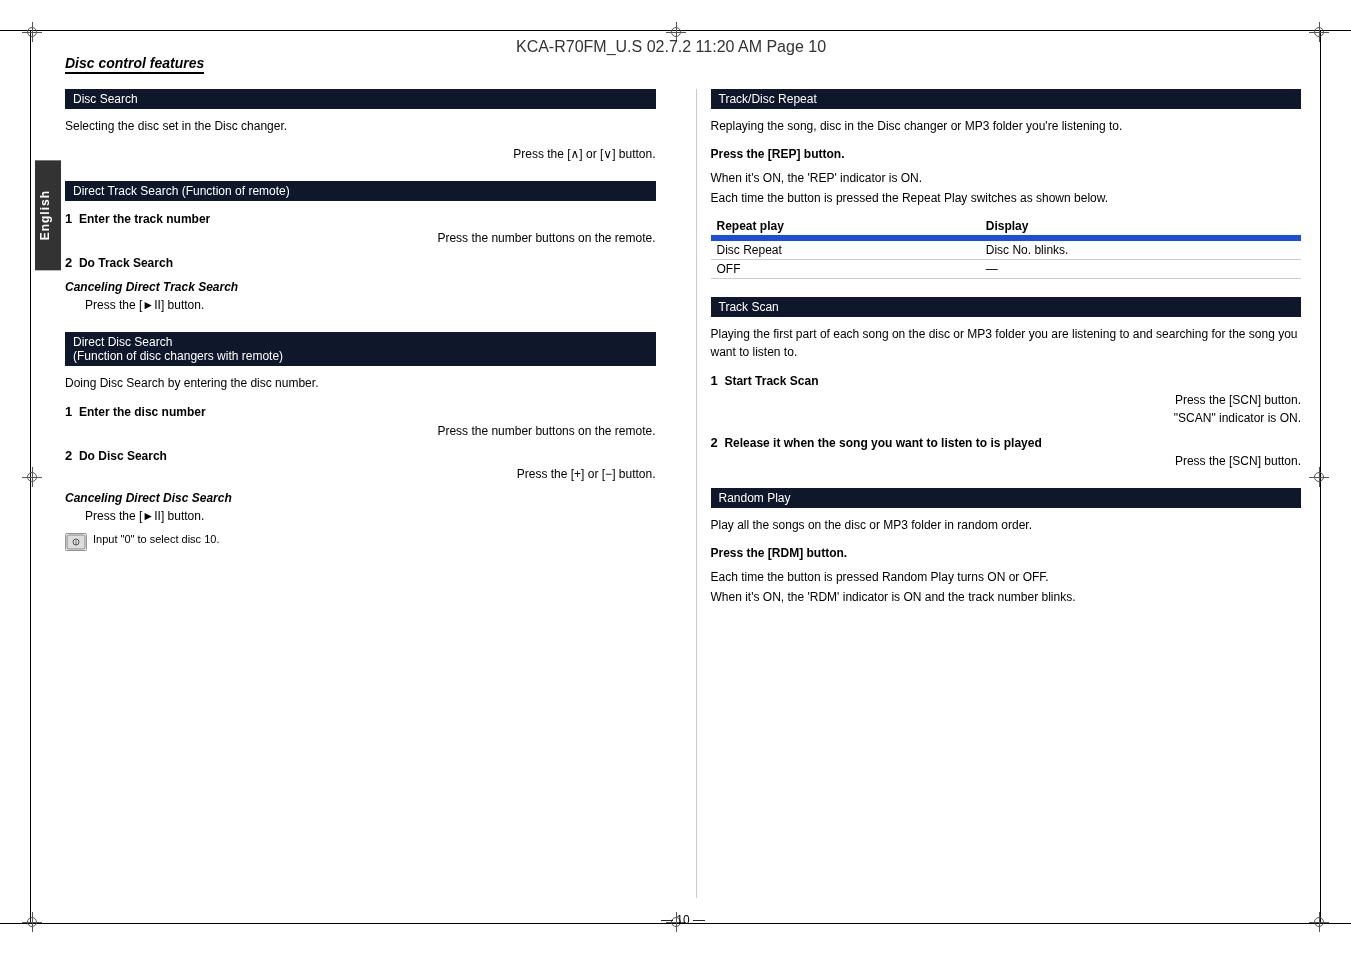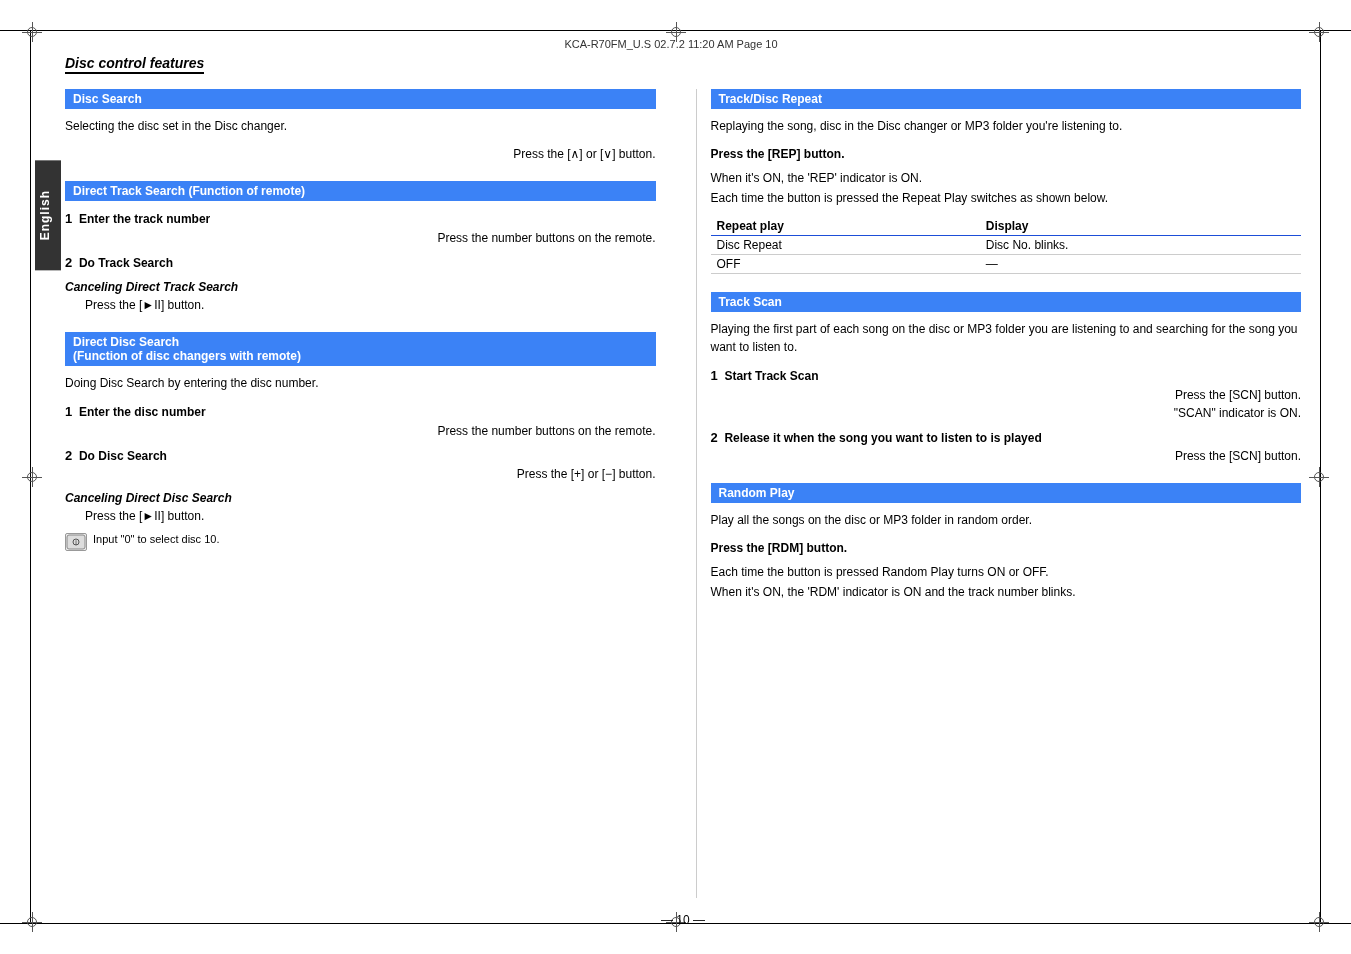--- a/index.html
+++ b/index.html
@@ -53,21 +53,21 @@
       width: 1px;
       background: #000;
     }
 
     
     .header-bar {
       position: absolute;
       top: 38px;
       left: 100px;
       right: 109px;
-      font-size: 11px;
+      font-size: 16px;
       color: #333;
       text-align: center;
     }
 
     
     .crosshair {
       position: absolute;
       width: 20px;
       height: 20px;
     }
@@ -149,24 +149,24 @@
       padding-right: 10px;
     }
     .col-right {
       flex: 1;
       padding-left: 14px;
       border-left: 1px solid #ccc;
     }
 
     
     .section-header {
-      background: #3b82f6;
+      background: #0f172a;
       color: #fff;
       font-size: 12px;
-      font-weight: bold;
+      font-weight: normal;
       padding: 3px 8px;
       margin-bottom: 8px;
     }
 
     .section-intro {
       font-size: 12px;
       margin-bottom: 10px;
       line-height: 1.5;
     }
 
@@ -236,21 +236,21 @@
     .repeat-table {
       width: 100%;
       border-collapse: collapse;
       font-size: 12px;
       margin-top: 8px;
     }
     .repeat-table th {
       font-weight: bold;
       text-align: left;
       padding: 2px 6px;
-      border-bottom: 1px solid #1d4ed8;
+      border-bottom: 6px solid #1d4ed8;
       font-size: 12px;
     }
     .repeat-table td {
       padding: 2px 6px;
       border-bottom: 1px solid #ccc;
       font-size: 12px;
     }
 
     
     .page-number {

